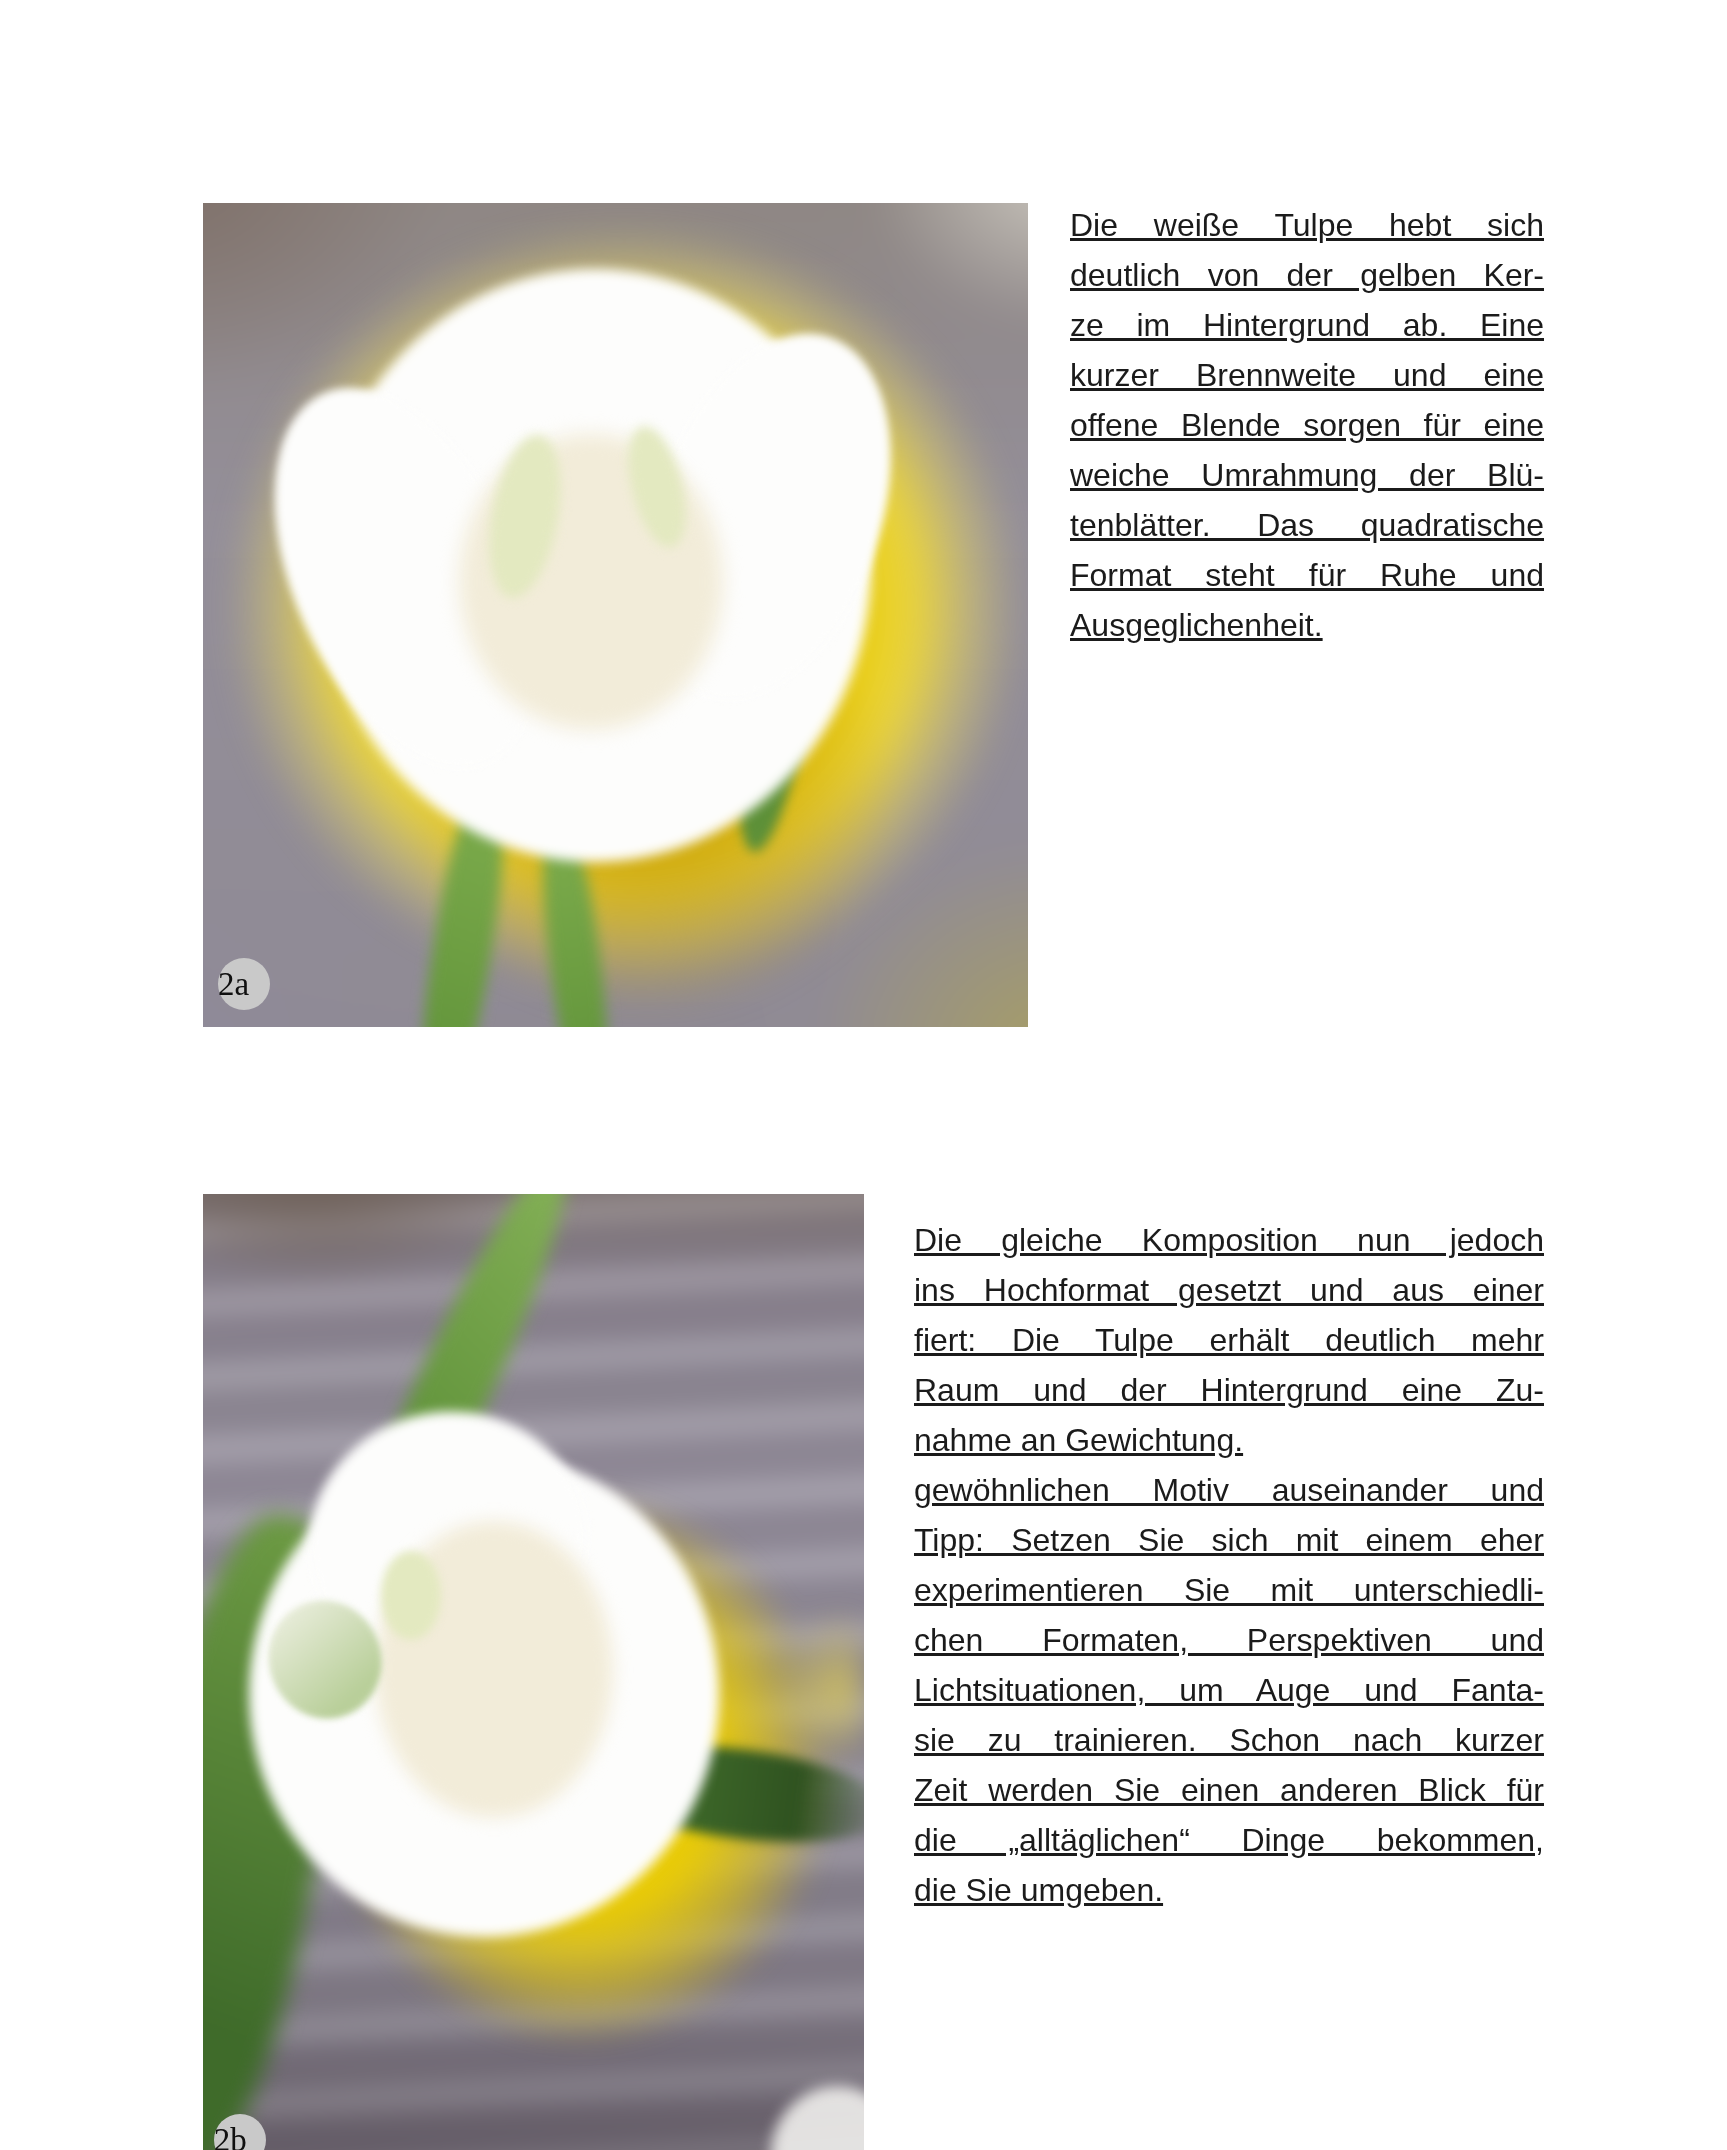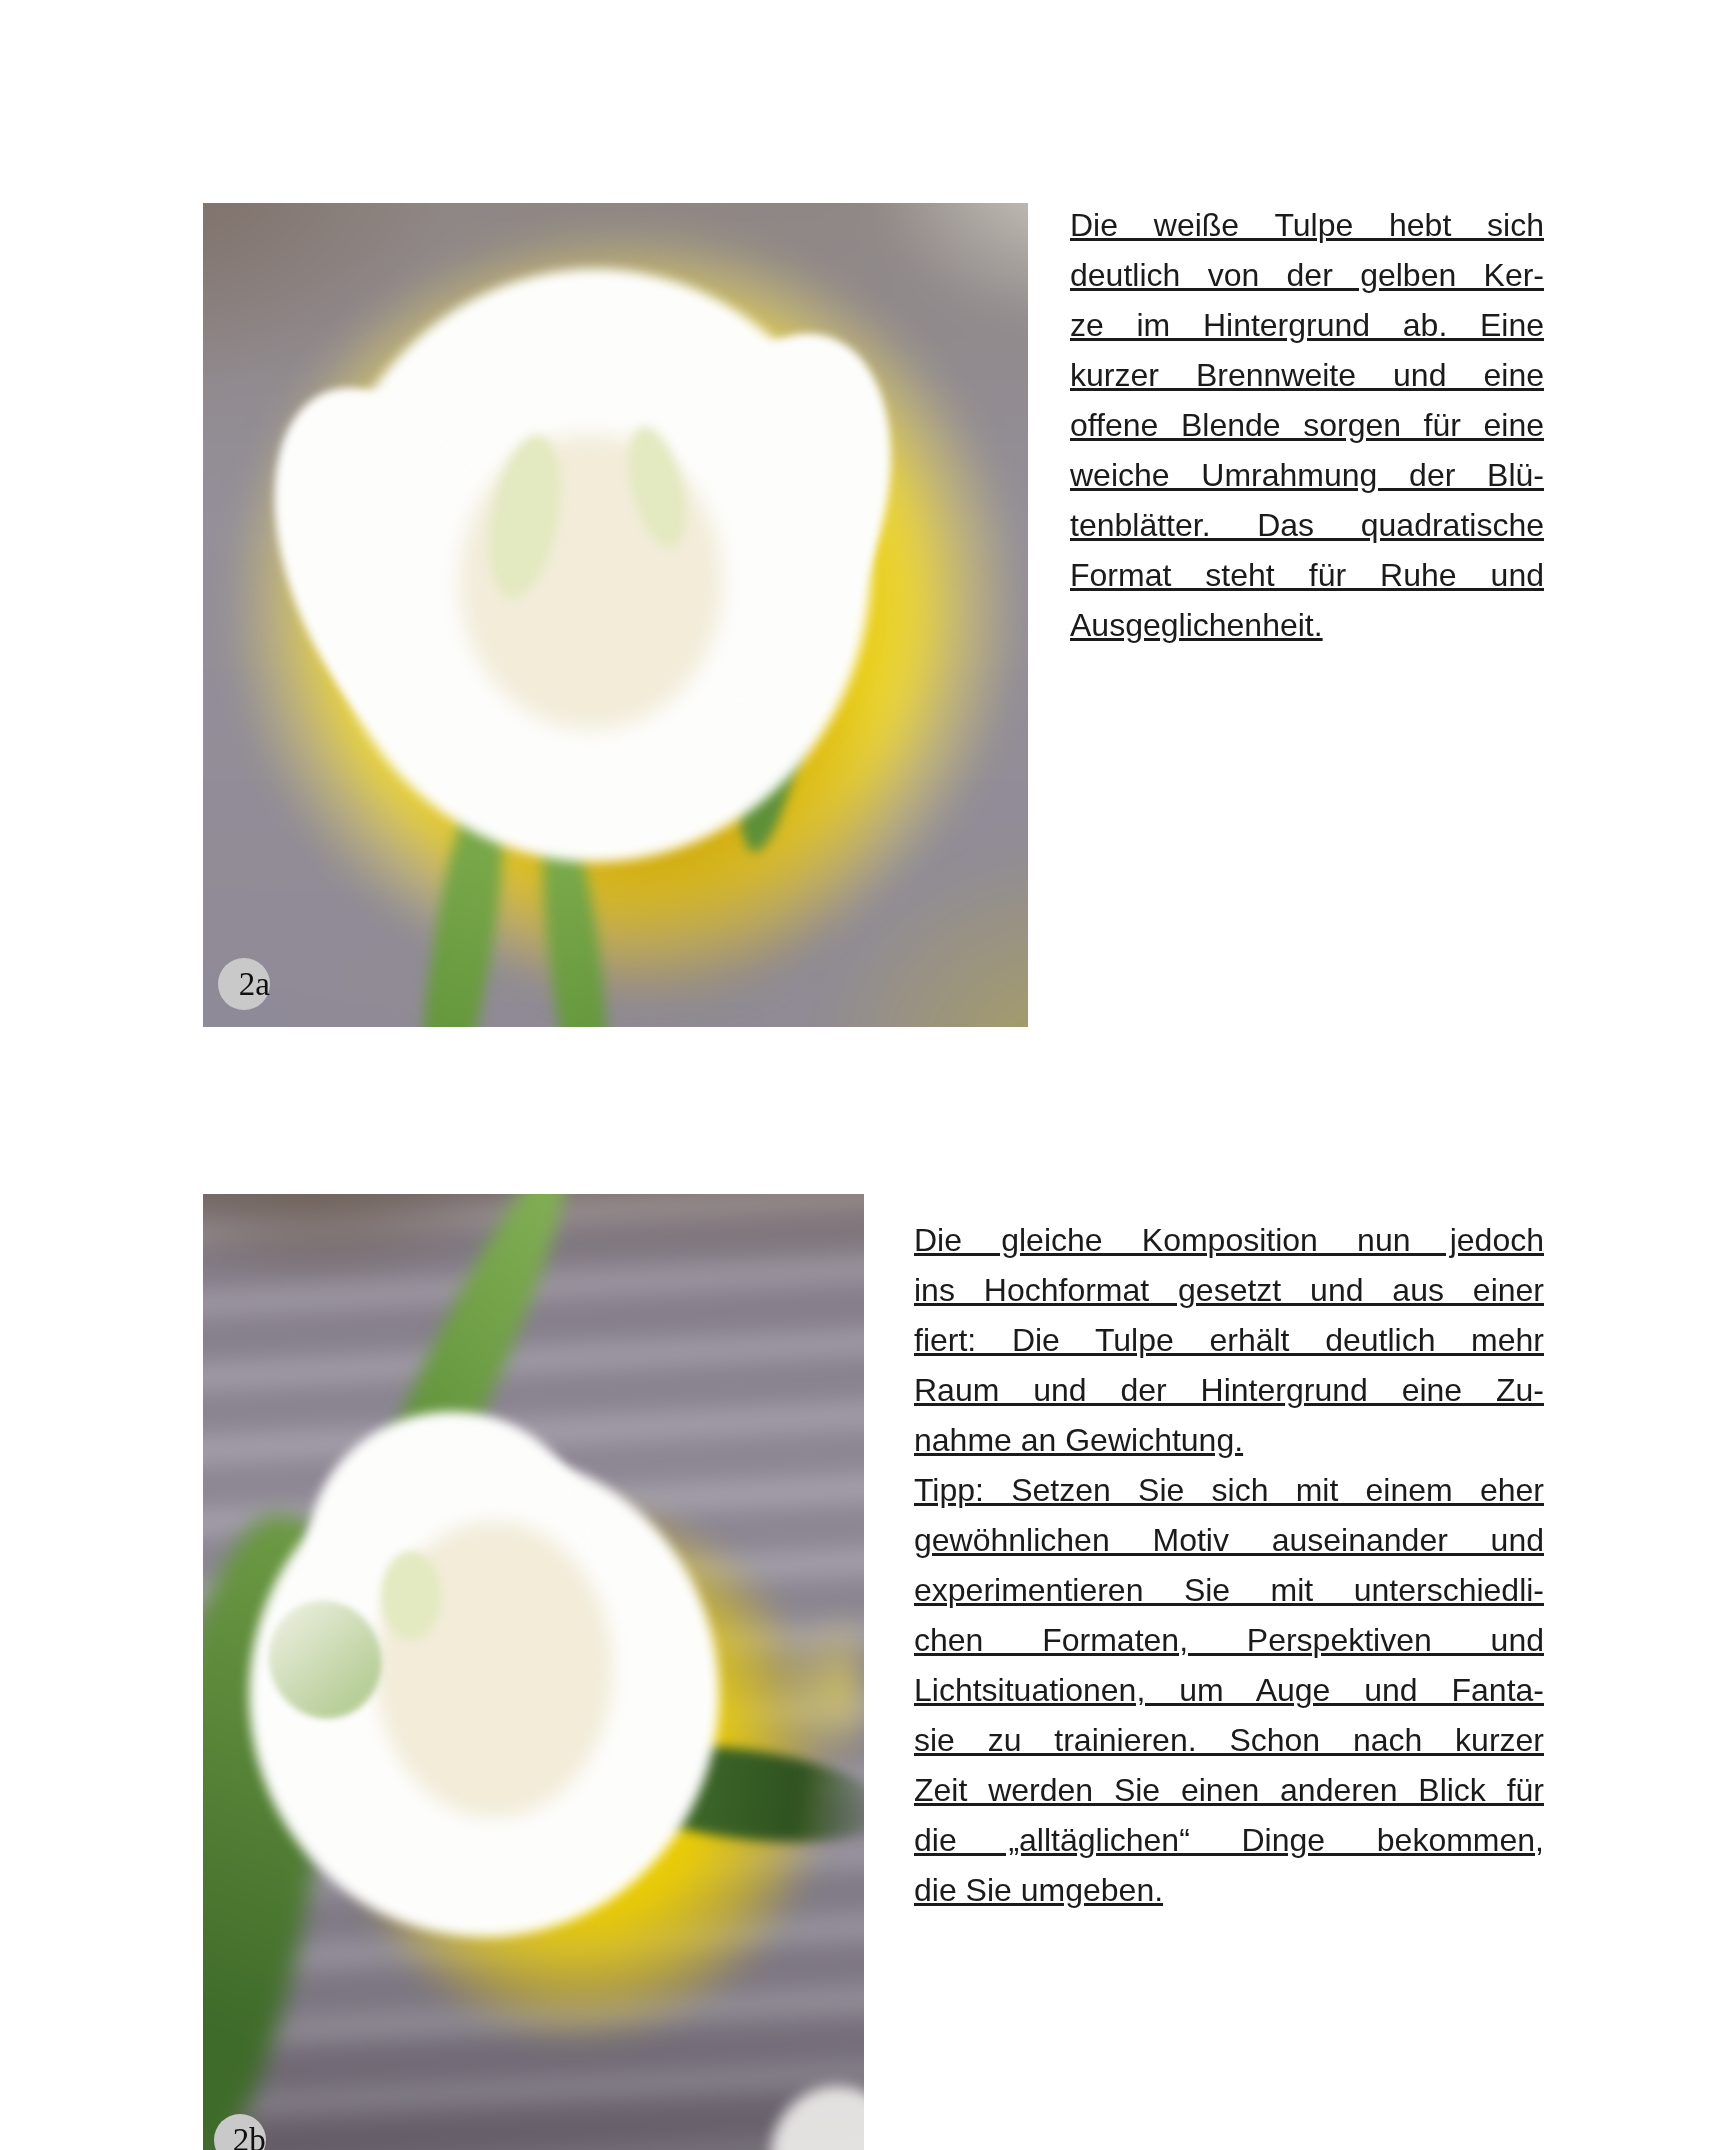--- a/index.html
+++ b/index.html
@@ -191,21 +191,21 @@
   .fig-label {
     position: absolute;
     width: 52px; height: 52px;
     border-radius: 50%;
     background: var(--c-label_circle, #c9c9c9);
     color: var(--c-label_text, #101010);
     font-family: "Liberation Serif", serif;
     font-size: 33px;
     display: flex;
     align-items: center;
-    justify-content: flex-end;
+    justify-content: flex-start;
     filter: none;
   }
   #label-2a { left: 15px; top: 755px; }
   #label-2b { left: 10.8px; top: 920px; }
 
   
   .caption {
     position: absolute;
     font-size: 32px;
     line-height: 50px;
@@ -267,22 +267,22 @@
       <span>2b</span>
     </div>
   </div>
 
   <div class="caption" id="caption-2b">
       <div class="jline">Die gleiche Komposition nun jedoch</div>
       <div class="jline">ins Hochformat gesetzt und aus einer</div>
       <div class="jline">fiert: Die Tulpe erhält deutlich mehr</div>
       <div class="jline">Raum und der Hintergrund eine Zu-</div>
       <div class="jline jline-last">nahme an Gewichtung.</div>
+      <div class="jline">gewöhnlichen Motiv auseinander und</div>
       <div class="jline">Tipp: Setzen Sie sich mit einem eher</div>
-      <div class="jline">gewöhnlichen Motiv auseinander und</div>
       <div class="jline">experimentieren Sie mit unterschiedli-</div>
       <div class="jline">chen Formaten, Perspektiven und</div>
       <div class="jline">Lichtsituationen, um Auge und Fanta-</div>
       <div class="jline">sie zu trainieren. Schon nach kurzer</div>
       <div class="jline">Zeit werden Sie einen anderen Blick für</div>
       <div class="jline">die „alltäglichen“ Dinge bekommen,</div>
       <div class="jline jline-last">die Sie umgeben.</div>
     </div>
 
 </div>

